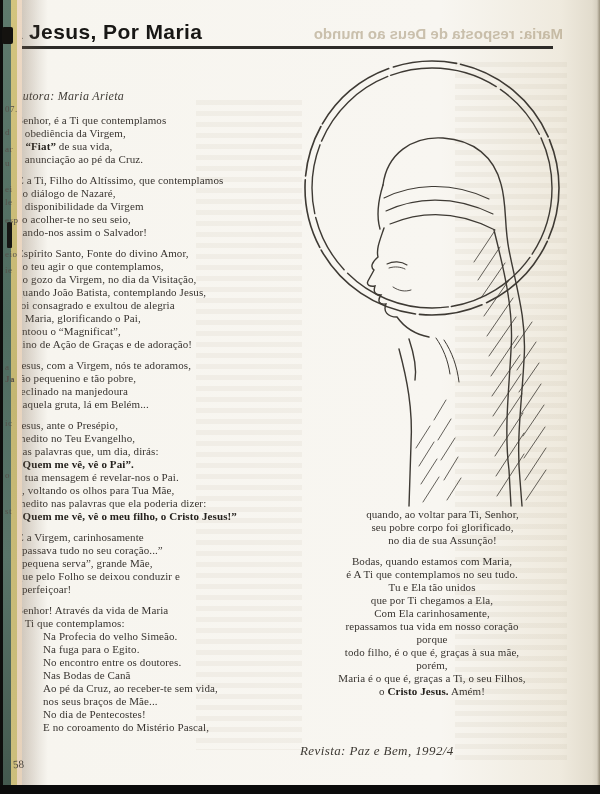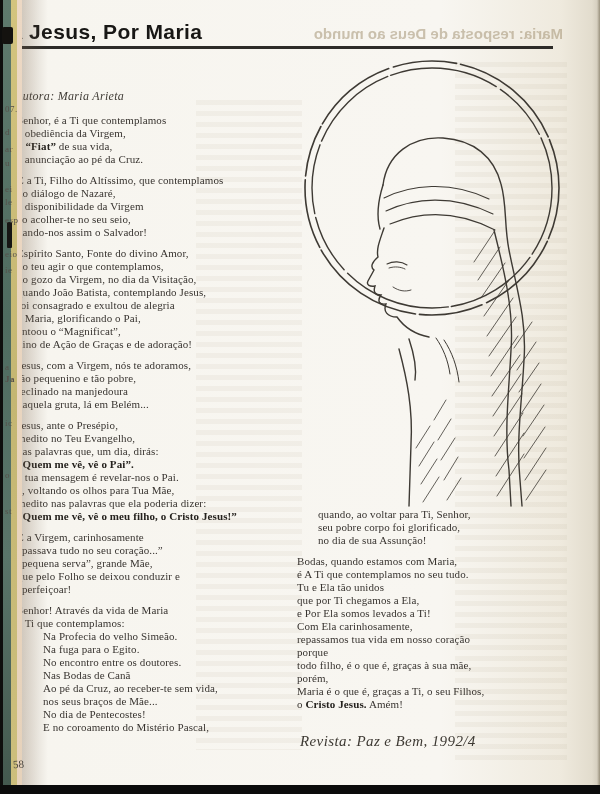--- a/index.html
+++ b/index.html
@@ -22,27 +22,27 @@
   .bind-mark3{position:absolute;left:8px;top:49px;width:9px;height:4px;background:#1c1a17;}
   .frag{position:absolute;left:5px;font:9px "Liberation Serif",serif;color:#55504a;letter-spacing:0.5px;}
   
   .title{position:absolute;left:8px;top:20px;font-family:"Liberation Sans",sans-serif;
          font-weight:bold;font-size:21px;letter-spacing:0.4px;color:#181715;}
   .rule{position:absolute;left:7px;top:46px;width:546px;height:3px;background:#2d2b28;}
   .author{position:absolute;left:15px;top:89px;font-style:italic;font-size:12px;color:#403c36;letter-spacing:0.3px;}
   
   .col{position:absolute;color:#383430;}
   .col-left{left:17px;top:114px;width:290px;}
-  .col-right{left:297px;top:508px;width:270px;}
+  .col-right{left:297px;top:508px;width:270px;text-align:center;}
   .stanza{margin-bottom:8px;}
   .poem-line{font-size:11px;line-height:13px;white-space:nowrap;letter-spacing:0.1px;}
   .poem-line.indent{padding-left:26px;}
   .poem-line.indent-sm{padding-left:21px;}
   .b{font-weight:bold;color:#24211d;}
-  .citation{font-style:italic;font-size:15px;line-height:13px;color:#3d3933;margin-top:11px;letter-spacing:0.4px;}
+  .citation{font-style:italic;font-size:13px;line-height:13px;color:#3d3933;margin-top:20px;letter-spacing:0.4px;}
   .page-number{position:absolute;left:13px;top:758px;font-size:11px;color:#4a463f;transform:rotate(-4deg);}
   
   .bleed{position:absolute;opacity:0.6;filter:blur(0.7px);pointer-events:none;
          background:repeating-linear-gradient(180deg,rgba(150,135,105,0.13) 0px,rgba(150,135,105,0.13) 5px,rgba(150,135,105,0) 5px,rgba(150,135,105,0) 11px);}
   .bleed1{left:196px;top:100px;width:106px;height:650px;}
   .bleed2{left:455px;top:62px;width:112px;height:700px;}
   .bleed-headline{position:absolute;left:295px;top:25px;width:268px;
          font-family:"Liberation Sans",sans-serif;font-weight:bold;font-size:15px;
          color:rgba(164,148,117,0.55);transform:scaleX(-1);filter:blur(0.6px);white-space:nowrap;}
   
@@ -157,21 +157,20 @@
   <div class="stanza">
         <div class="poem-line indent-sm">quando, ao voltar para Ti, Senhor,</div>
         <div class="poem-line indent-sm">seu pobre corpo foi glorificado,</div>
         <div class="poem-line indent-sm">no dia de sua Assunção!</div>
       </div>
       <div class="stanza">
         <div class="poem-line">Bodas, quando estamos com Maria,</div>
         <div class="poem-line">é A Ti que contemplamos no seu tudo.</div>
         <div class="poem-line">Tu e Ela tão unidos</div>
         <div class="poem-line">que por Ti chegamos a Ela,</div>
-        <div class="poem-line">e Por Ela somos levados a Ti!</div>
         <div class="poem-line">Com Ela carinhosamente,</div>
         <div class="poem-line">repassamos tua vida em nosso coração</div>
         <div class="poem-line">porque</div>
         <div class="poem-line">todo filho, é o que é, graças à sua mãe,</div>
         <div class="poem-line">porém,</div>
         <div class="poem-line">Maria é o que é, graças a Ti, o seu Filhos,</div>
         <div class="poem-line"><span>o </span><span class="b">Cristo Jesus.</span><span> Amém!</span></div>
       </div>
     </div>
   <div class="col citation" style="left:300px;top:724px;">Revista: Paz e Bem, 1992/4</div>

